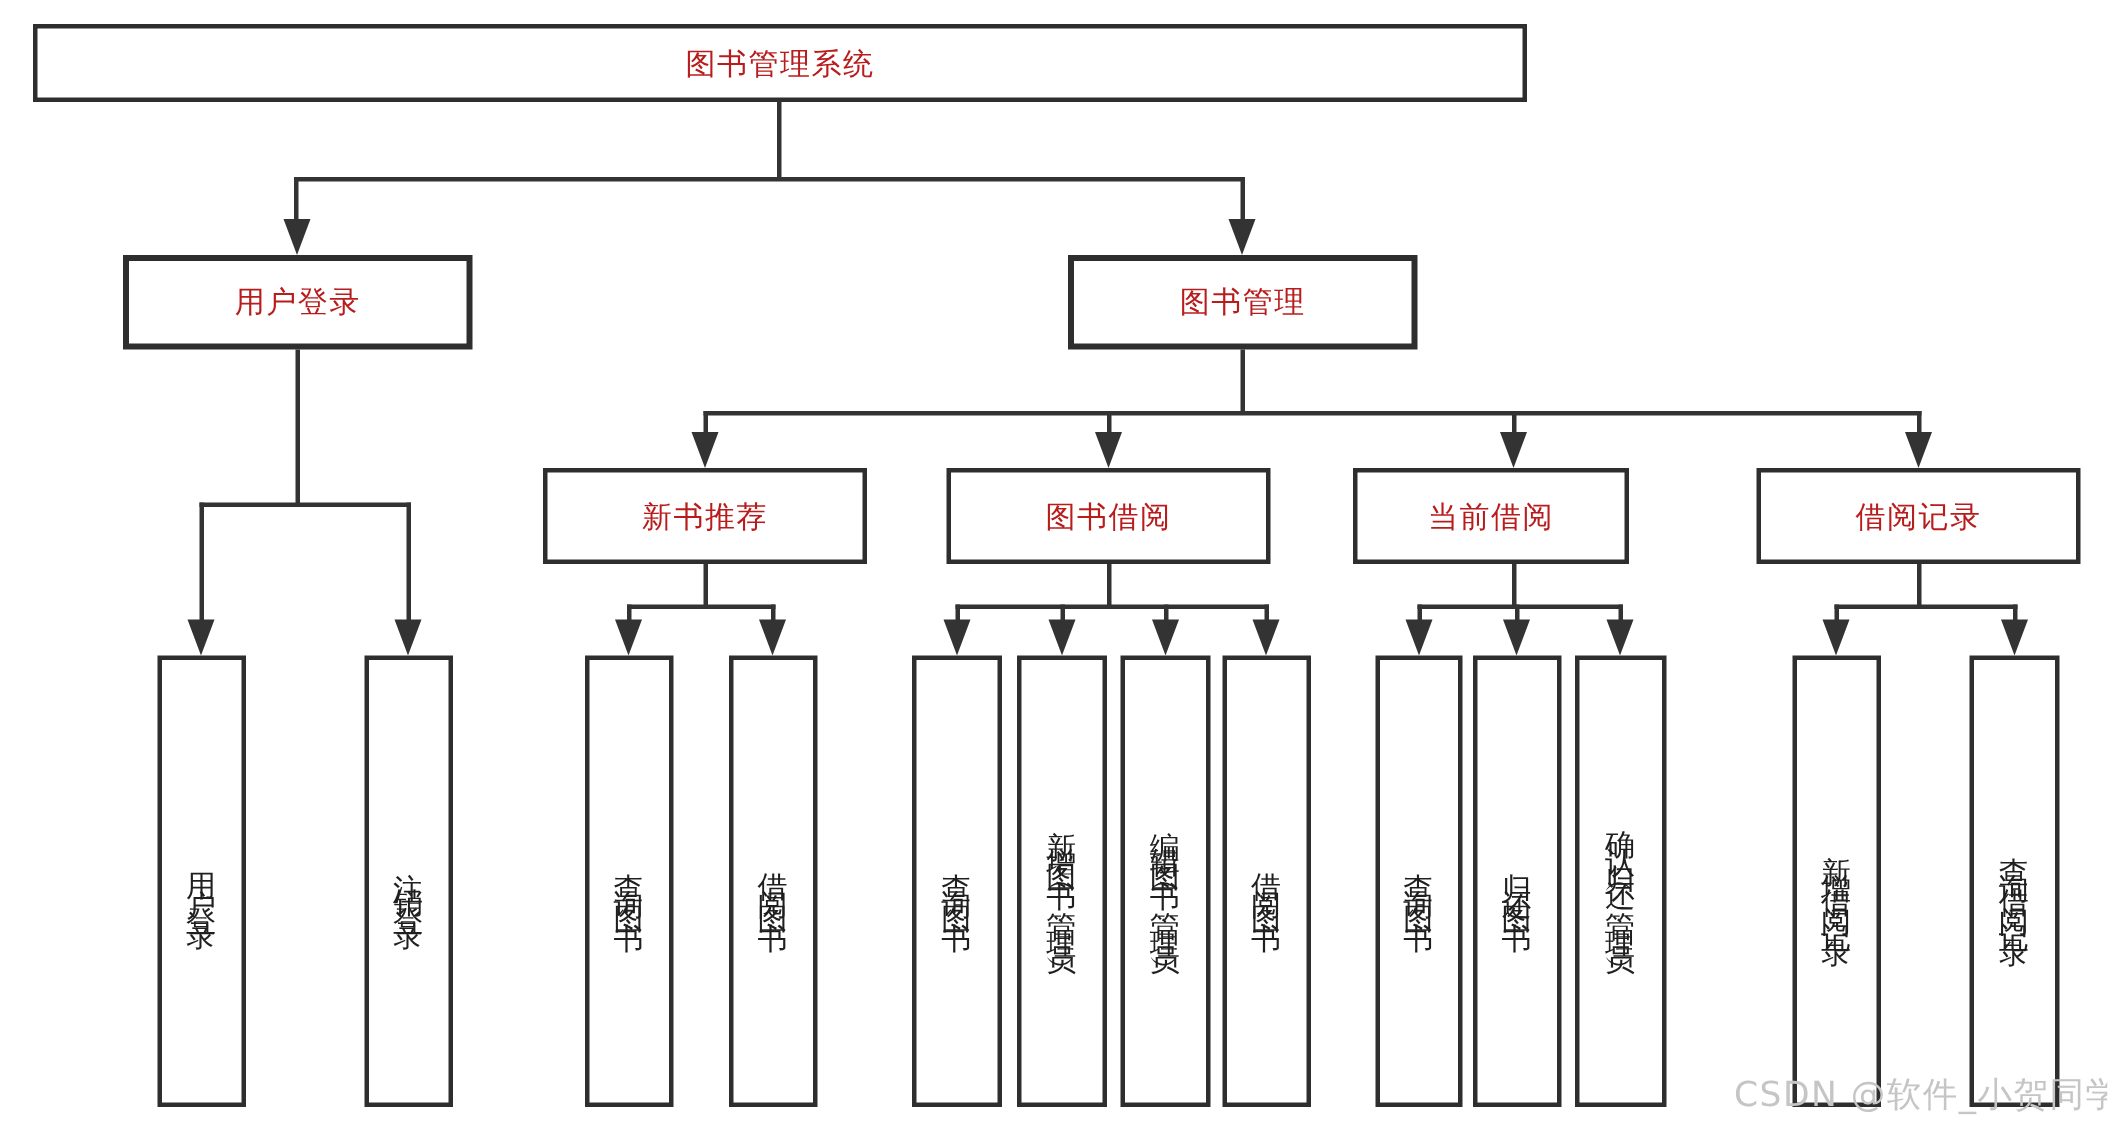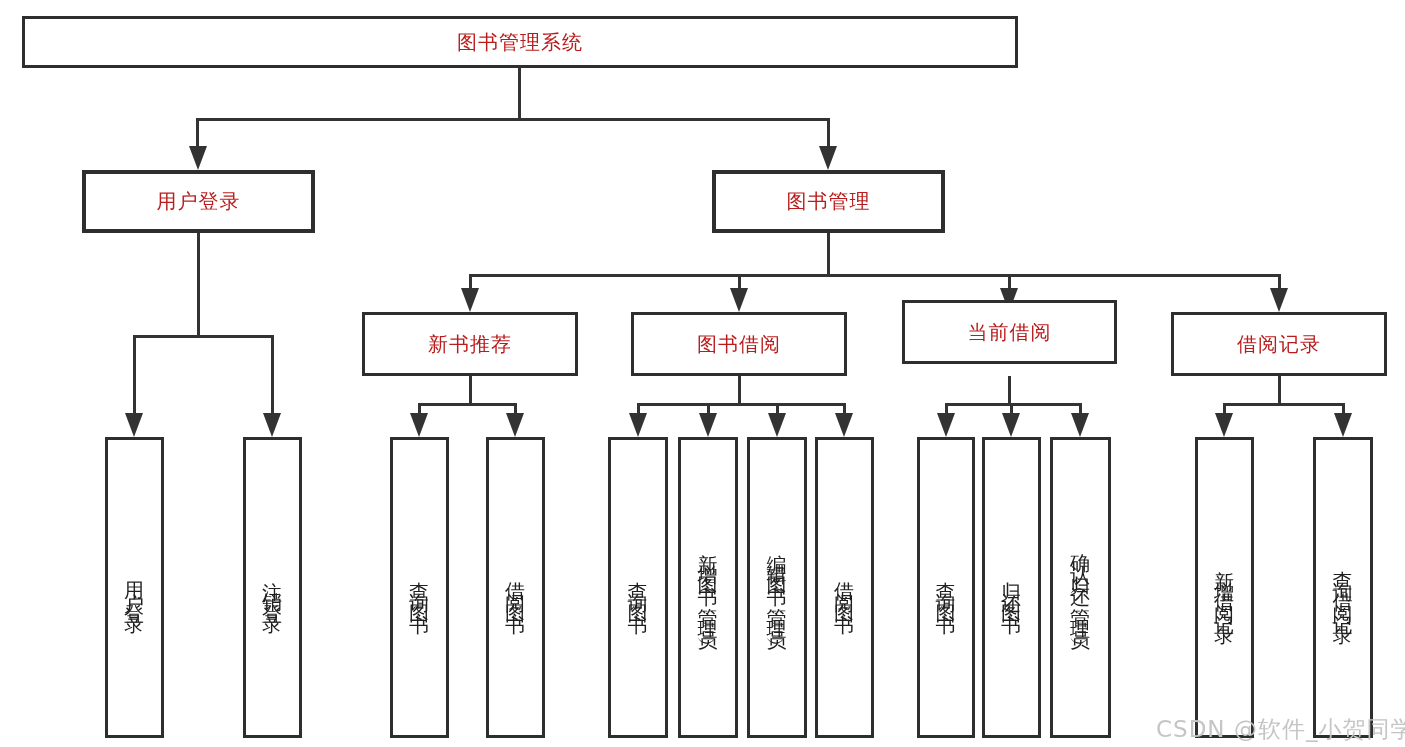--- a/index.html
+++ b/index.html
@@ -71,21 +71,21 @@
   <div class="ah" style="left:1000px;top:288px;"></div>
   <div class="vl" style="left:1278px;top:274px;height:18px;"></div>
   <div class="ah" style="left:1270px;top:288px;"></div>
 
   <div class="box l3" style="left:631px;top:312px;width:216px;height:64px;">
     <span>图书借阅</span>
   </div>
   <div class="box l3" style="left:362px;top:312px;width:216px;height:64px;">
     <span>新书推荐</span>
   </div>
-  <div class="box l3" style="left:902px;top:300px;width:215px;height:64px;">
+  <div class="box l3" style="left:902px;top:312px;width:184px;height:64px;">
     <span>当前借阅</span>
   </div>
   <div class="box l3" style="left:1171px;top:312px;width:216px;height:64px;">
     <span>借阅记录</span>
   </div>
 
   <div class="vl" style="left:469px;top:376px;height:29px;"></div>
   <div class="hl" style="left:418px;top:403px;width:99px;"></div>
   <div class="vl" style="left:418px;top:403px;height:12px;"></div>
   <div class="ah" style="left:410px;top:413px;"></div>

